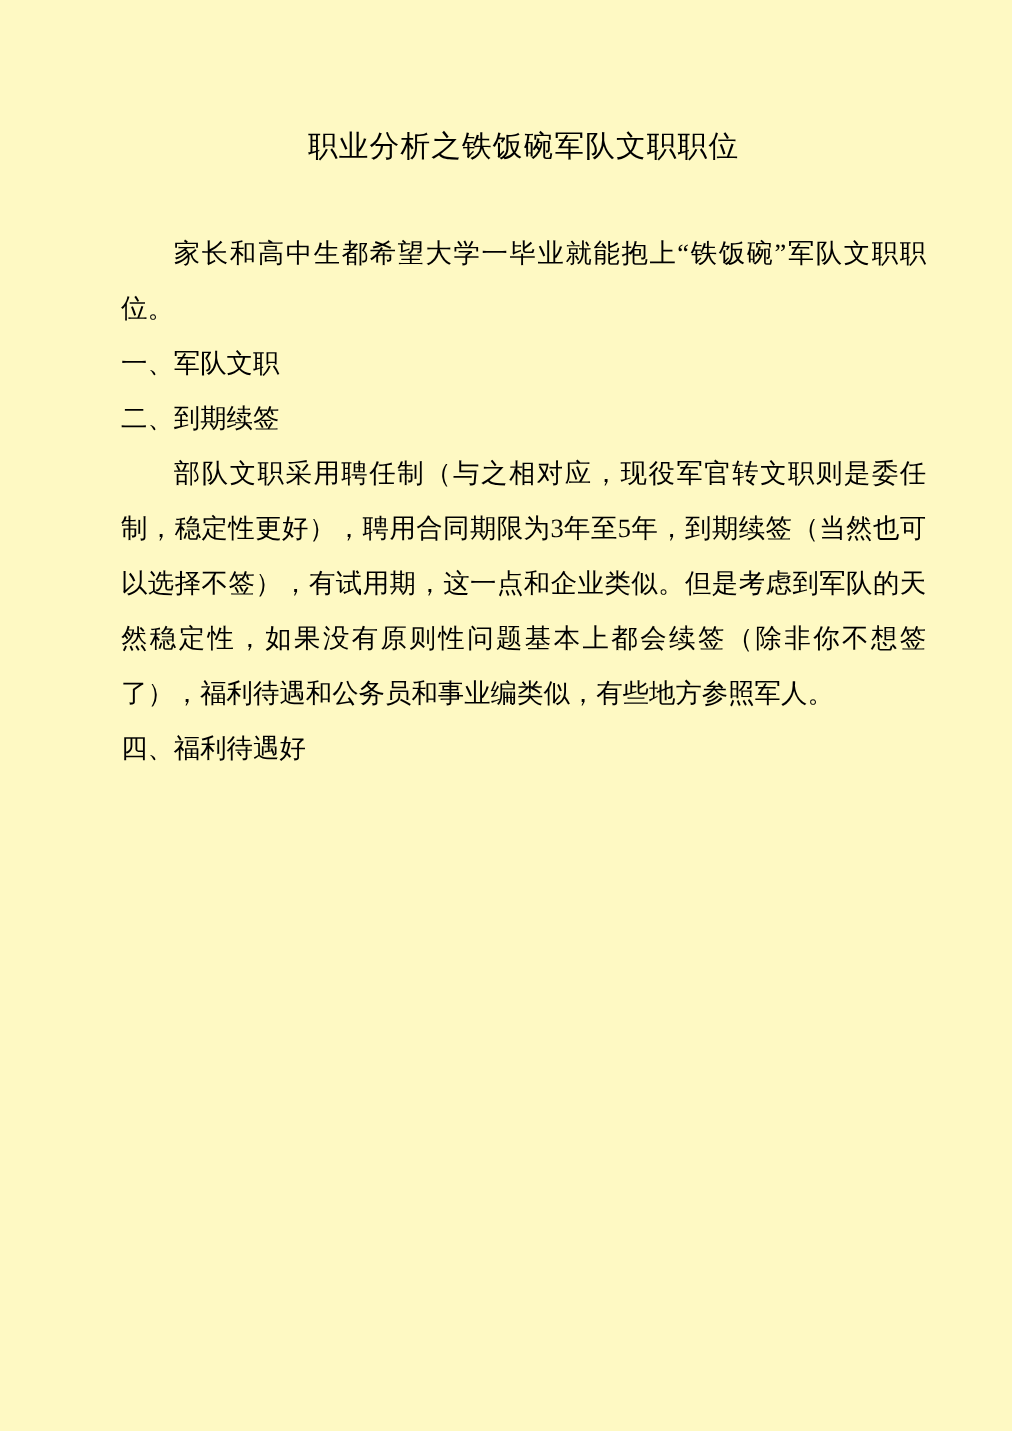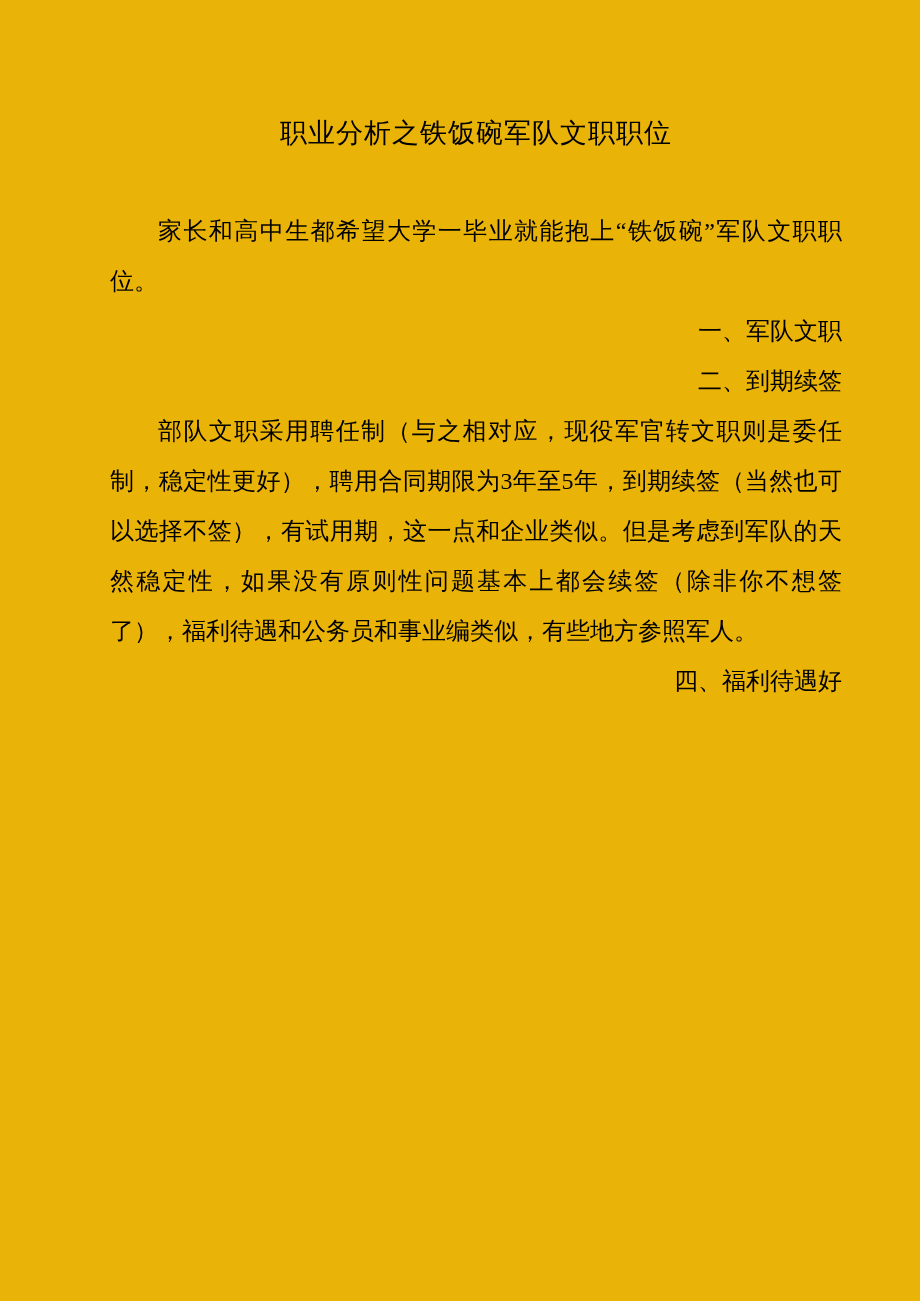--- a/index.html
+++ b/index.html
@@ -4,21 +4,21 @@
 <style>
   html, body {
     margin: 0;
     padding: 0;
     background: #ffffff;
   }
   .page {
     position: relative;
     width: 920px;
     height: 1301px;
-    background: #eab308;
+    background: #fef9c3;
     box-sizing: border-box;
     padding: 108px 78px 0 110px;
     color: #000000;
     font-family: "Liberation Serif", "DejaVu Serif", serif;
     overflow: hidden;
   }
   .doc-title {
     margin: 0 0 48px 0;
     font-size: 27px;
     font-weight: 400;
@@ -32,21 +32,21 @@
     line-height: 50px;
     text-align: justify;
     text-justify: inter-ideograph;
     word-break: break-all;
   }
   p.body-indent {
     text-indent: 2em;
   }
   p.section-heading {
     text-indent: 0;
-    text-align: right;
+    text-align: left;
   }
 </style>
 </head>
 <body>
 
 <div class="page">
   <h1 class="doc-title">职业分析之铁饭碗军队文职职位</h1>
 
   <p class="body-indent">家长和高中生都希望大学一毕业就能抱上“铁饭碗”军队文职职位。</p>
 

